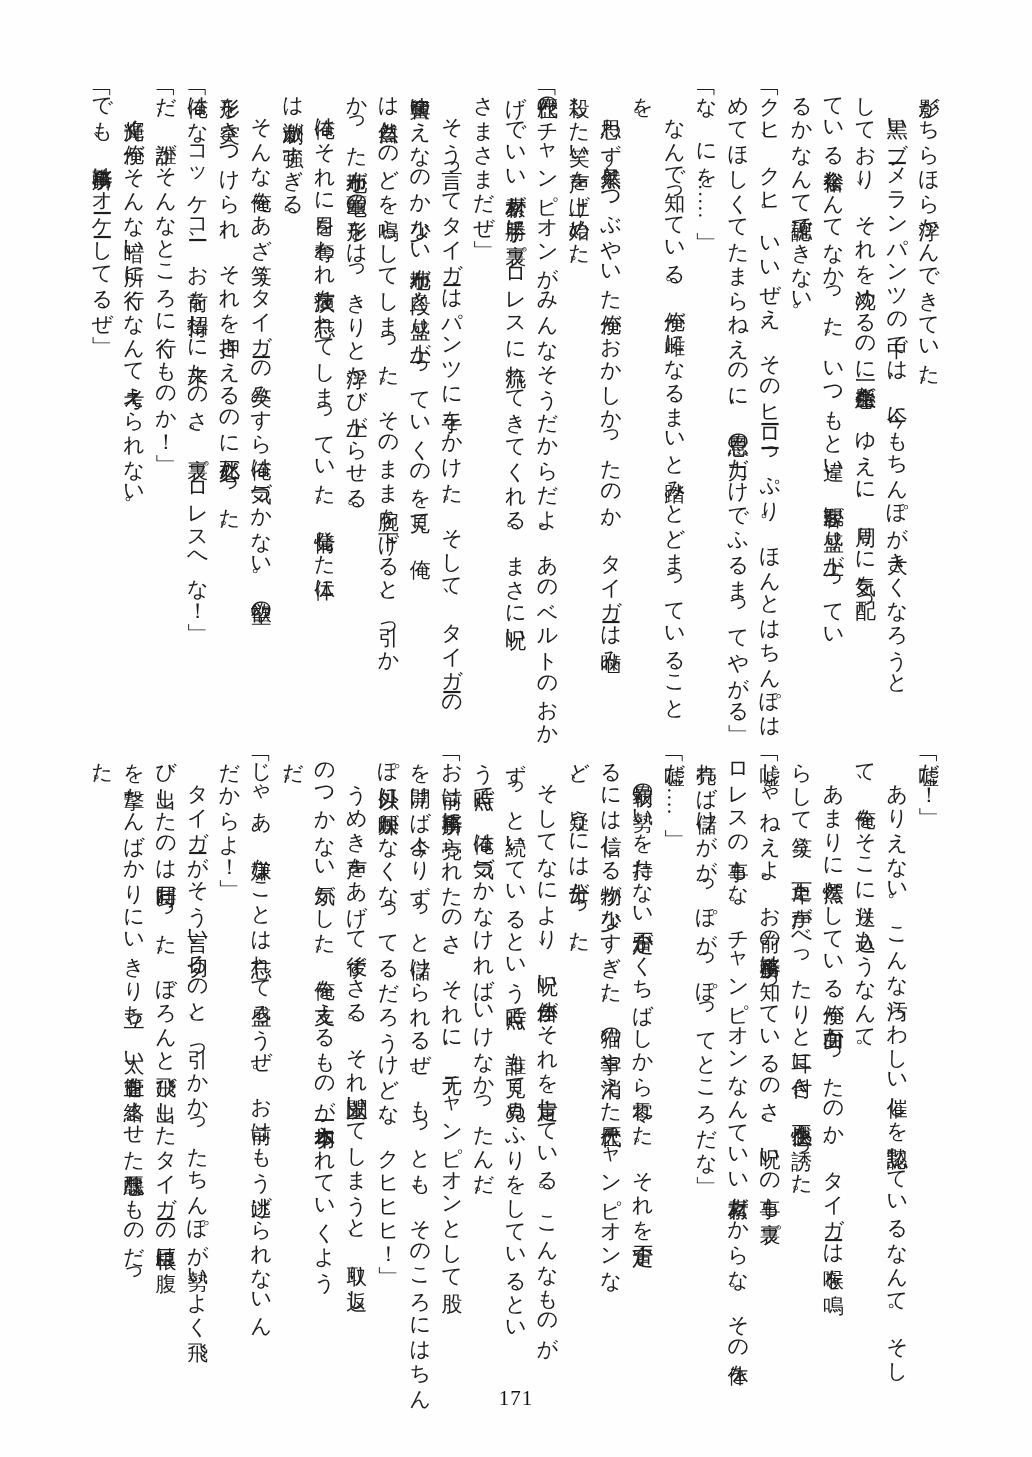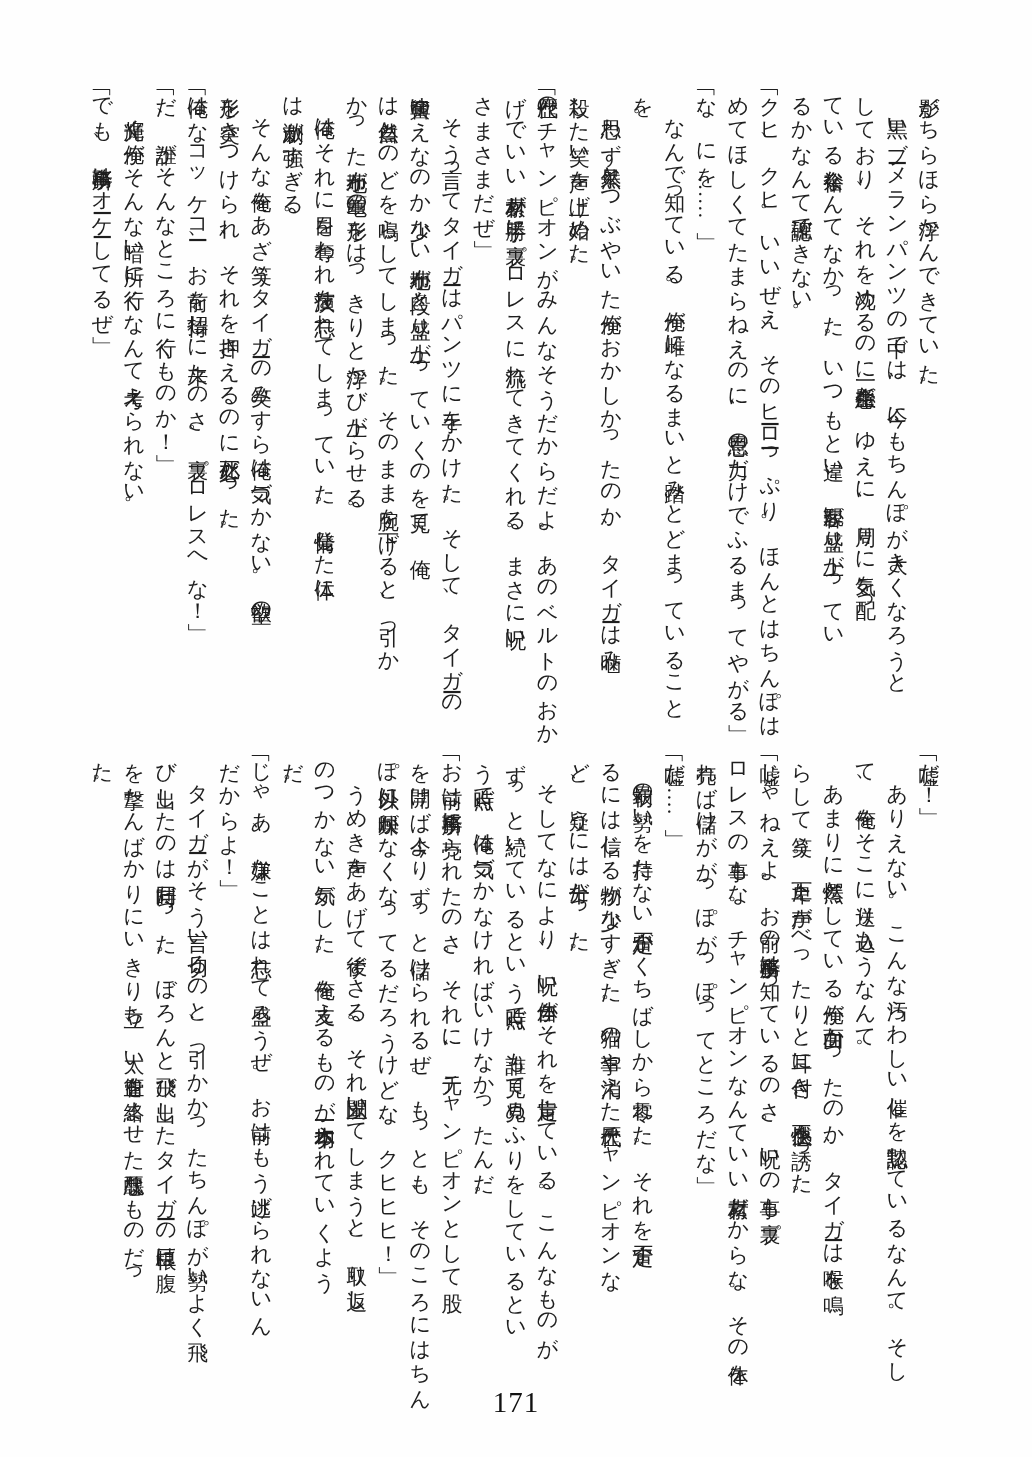--- a/index.html
+++ b/index.html
@@ -32,21 +32,21 @@
   .vblock.bottom { top: 748px; height: 636px; }
   .tline {
     height: 636px;
   }
   .page-number {
     position: absolute;
     left: 0;
     right: 0;
     top: 1386px;
     text-align: center;
-    font-size: 29px;
+    font-size: 21px;
     letter-spacing: 1px;
     color: #111;
   }
 </style>
 </head>
 <body>
 
 <div class="page">
 
   <div class="vblock top"><div class="tline">影がちらほら浮かんできていた。</div><div class="tline">　黒いブーメランパンツの中では、今にもちんぽが大きくなろうと</div><div class="tline">しており、それを沈めるのに一生懸命だ。ゆえに、周りに気を配っ</div><div class="tline">ている余裕なんてなかった。いつもと違い、観客が盛り上がってい</div><div class="tline">るかなんて確認できない。</div><div class="tline">「クヒ、クヒ。いいぜえ、そのヒーローっぷり。ほんとはちんぽは</div><div class="tline">めてほしくてたまらねえのに、意思の力だけでふるまってやがる」</div><div class="tline">「な、にを……」</div><div class="tline">　なんで知っている。俺が雌になるまいと踏みとどまっていること</div><div class="tline">を。</div><div class="tline">　思わず呆然とつぶやいた俺がおかしかったのか、タイガーは噛み</div><div class="tline">殺した笑い声を上げ始めた。</div><div class="tline">「歴代のチャンピオンがみんなそうだからだよ。あのベルトのおか</div><div class="tline">げでいい素材が勝手に裏プロレスに流れてきてくれる。まさに呪い</div><div class="tline">さまさまだぜ」</div><div class="tline">　そう言ってタイガーはパンツに手をかけた。そして、タイガーの</div><div class="tline">興奮ゆえなのか少ない布地が段々と盛り上がっていくのを見て、俺</div><div class="tline">は自然とのどを鳴らしてしまった。そのまま腕を下げると、引っか</div><div class="tline">かった布地が亀頭の形をはっきりと浮かび上がらせる。</div><div class="tline">　俺はそれに目を奪われ演技を忘れてしまっていた。発情した体に</div><div class="tline">は刺激が強すぎる。</div><div class="tline">　そんな俺をあざ笑うタイガーの笑みすら俺は気づかない。欲望の</div><div class="tline">形を突きつけられ、それを押さえるのに必死だった。</div><div class="tline">「俺はなコッケコー、お前を招待しに来たのさ。裏プロレスへな！」</div><div class="tline">「だ、誰がそんなところに行くものか！」</div><div class="tline">　光輝く俺がそんな暗い所に行くなんて考えられない。</div><div class="tline">「でも、事務所はオーケーしてるぜ」</div></div>

